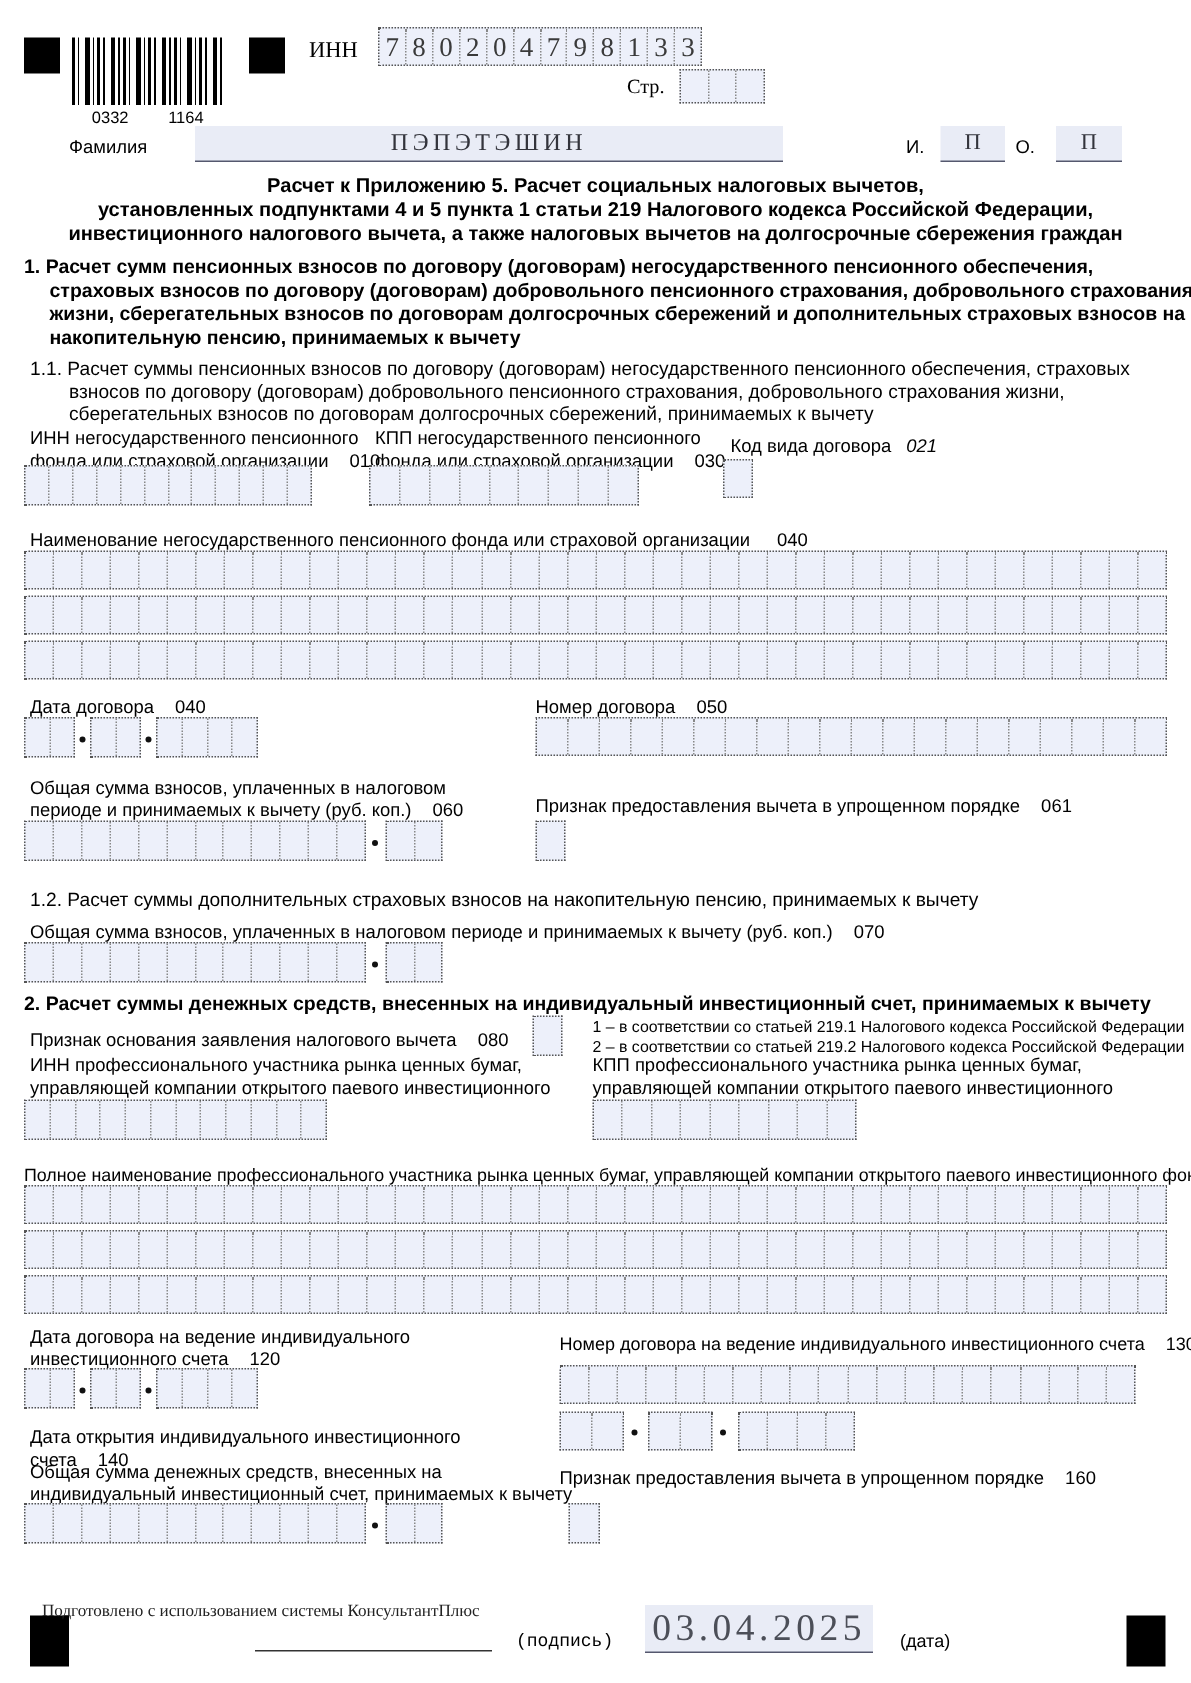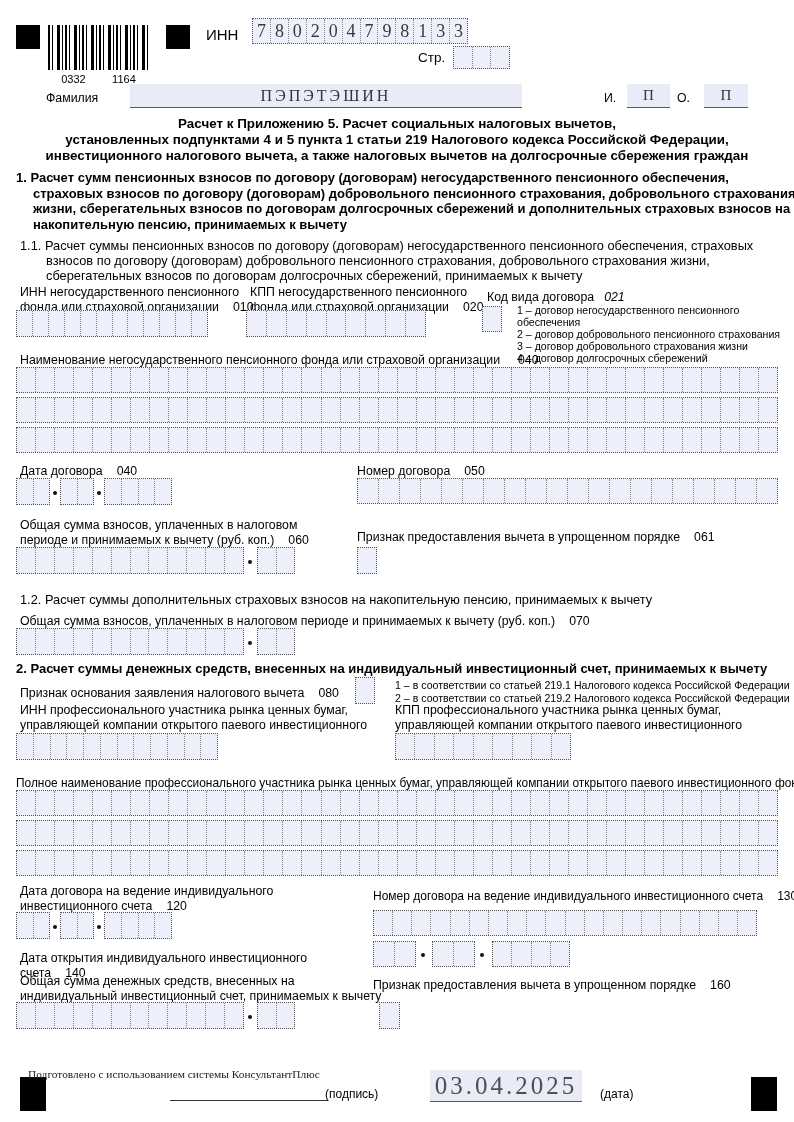--- a/index.html
+++ b/index.html
@@ -3,21 +3,21 @@
 <meta charset="utf-8">
 <style>
   html,body{margin:0;padding:0;background:#fff;}
   .page{position:relative;width:794px;height:1122px;background:#fff;margin:0 auto;
         font-family:"Liberation Sans",sans-serif;color:#000;overflow:hidden;}
   .sq{position:absolute;background:#000;}
   .barcode{position:absolute;left:48px;top:25px;width:101px;height:45px;
     background:repeating-linear-gradient(90deg,#000 0 2px,#fff 2px 4px,#000 4px 5px,#fff 5px 9px,#000 9px 12px,#fff 12px 14px,#000 14px 15px,#fff 15px 17px);}
   .barcode-nums{position:absolute;left:48px;top:73px;width:101px;text-align:center;font-size:11px;
     display:flex;justify-content:space-around;}
-  .hlabel{position:absolute;font-size:15px;}
+  .hlabel{position:absolute;font-size:15px;font-family:Liberation Serif, serif;}
   .lbl{position:absolute;font-size:12.3px;line-height:14.5px;}
   .code{margin-left:14px;}
   .opt{font-size:10.6px;line-height:12px;}
   .cells{position:absolute;display:flex;background:#edf0fa;border:1px dotted #555;box-sizing:border-box;}
   .cell{flex:1;border-left:1px dotted #888;display:flex;align-items:center;justify-content:center;
         font-family:"Liberation Serif",serif;font-size:18px;color:#3a3a3a;overflow:hidden;}
   .cell:first-child{border-left:none;}
   .filled{position:absolute;background:#e9ecf6;border-bottom:1.5px solid #55586e;box-sizing:border-box;
         display:flex;align-items:center;justify-content:center;
         font-family:"Liberation Serif",serif;color:#33343c;}
@@ -95,46 +95,40 @@
       <span class="cell"></span>
       <span class="cell"></span>
       <span class="cell"></span>
       <span class="cell"></span>
       <span class="cell"></span>
       <span class="cell"></span>
       <span class="cell"></span>
     </div>
 
   <div class="lbl" style="left:250px;top:285px;width:235px;">
-    <span>КПП негосударственного пенсионного фонда или страховой организации</span><span class="code">020</span>
+    <span>КПП негосударственного пенсионного фонда или страховой организации</span><span class="code">030</span>
   </div>
   <div class="cells" style="left:246px;top:310px;width:180px;height:27px;">
       <span class="cell"></span>
       <span class="cell"></span>
       <span class="cell"></span>
       <span class="cell"></span>
       <span class="cell"></span>
       <span class="cell"></span>
       <span class="cell"></span>
       <span class="cell"></span>
       <span class="cell"></span>
     </div>
 
   <div class="lbl" style="left:487px;top:290px;">
     <span>Код вида договора</span><span class="code" style="margin-left:10px;font-style:italic;">021</span>
   </div>
   <div class="cells" style="left:482px;top:306px;width:20px;height:26px;">
       <span class="cell"></span>
     </div>
-  <div class="lbl opt" style="left:517px;top:304px;width:272px;">
-    <div>1 – договор негосударственного пенсионного обеспечения</div>
-    <div>2 – договор добровольного пенсионного страхования</div>
-    <div>3 – договор добровольного страхования жизни</div>
-    <div>4 – договор долгосрочных сбережений</div>
-  </div>
 
   <div class="lbl" style="left:20px;top:353px;">
     <span>Наименование негосударственного пенсионного фонда или страховой организации</span><span class="code" style="margin-left:18px;">040</span>
   </div>
   <div class="cells" style="left:16px;top:367px;width:762px;height:26px;">
       <span class="cell"></span>
       <span class="cell"></span>
       <span class="cell"></span>
       <span class="cell"></span>
       <span class="cell"></span>
@@ -625,21 +619,21 @@
     </div>
 
   <div class="lbl" style="left:373px;top:978px;width:410px;">
     <span>Признак предоставления вычета в упрощенном порядке</span><span class="code">160</span>
   </div>
   <div class="cells" style="left:379px;top:1002px;width:21px;height:27px;">
       <span class="cell"></span>
     </div>
 
   <div class="sigline"></div>
-  <div class="smalllbl" style="left:325px;top:1087px;">(подпись)</div>
+  <div class="smalllbl" style="left:344px;top:1087px;font-family:Liberation Mono, monospace;">(подпись)</div>
   <div class="filled" style="left:430px;top:1070px;width:152px;height:32px;font-size:25px;letter-spacing:3px;color:#4c4f58;">03.04.2025</div>
   <div class="smalllbl" style="left:600px;top:1087px;">(дата)</div>
 
   <div class="sq" style="left:20px;top:1077px;width:26px;height:34px;"></div>
   <div class="sq" style="left:751px;top:1077px;width:26px;height:34px;"></div>
   <div class="prepared">Подготовлено с использованием системы КонсультантПлюс</div>
 
 </div>
 
 </body></html>

